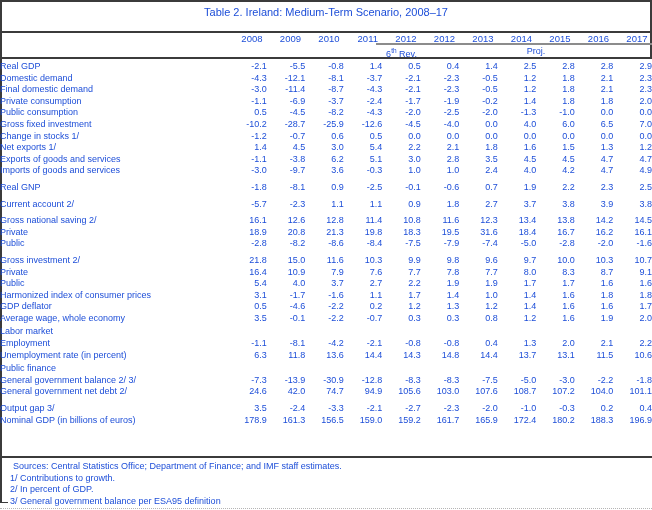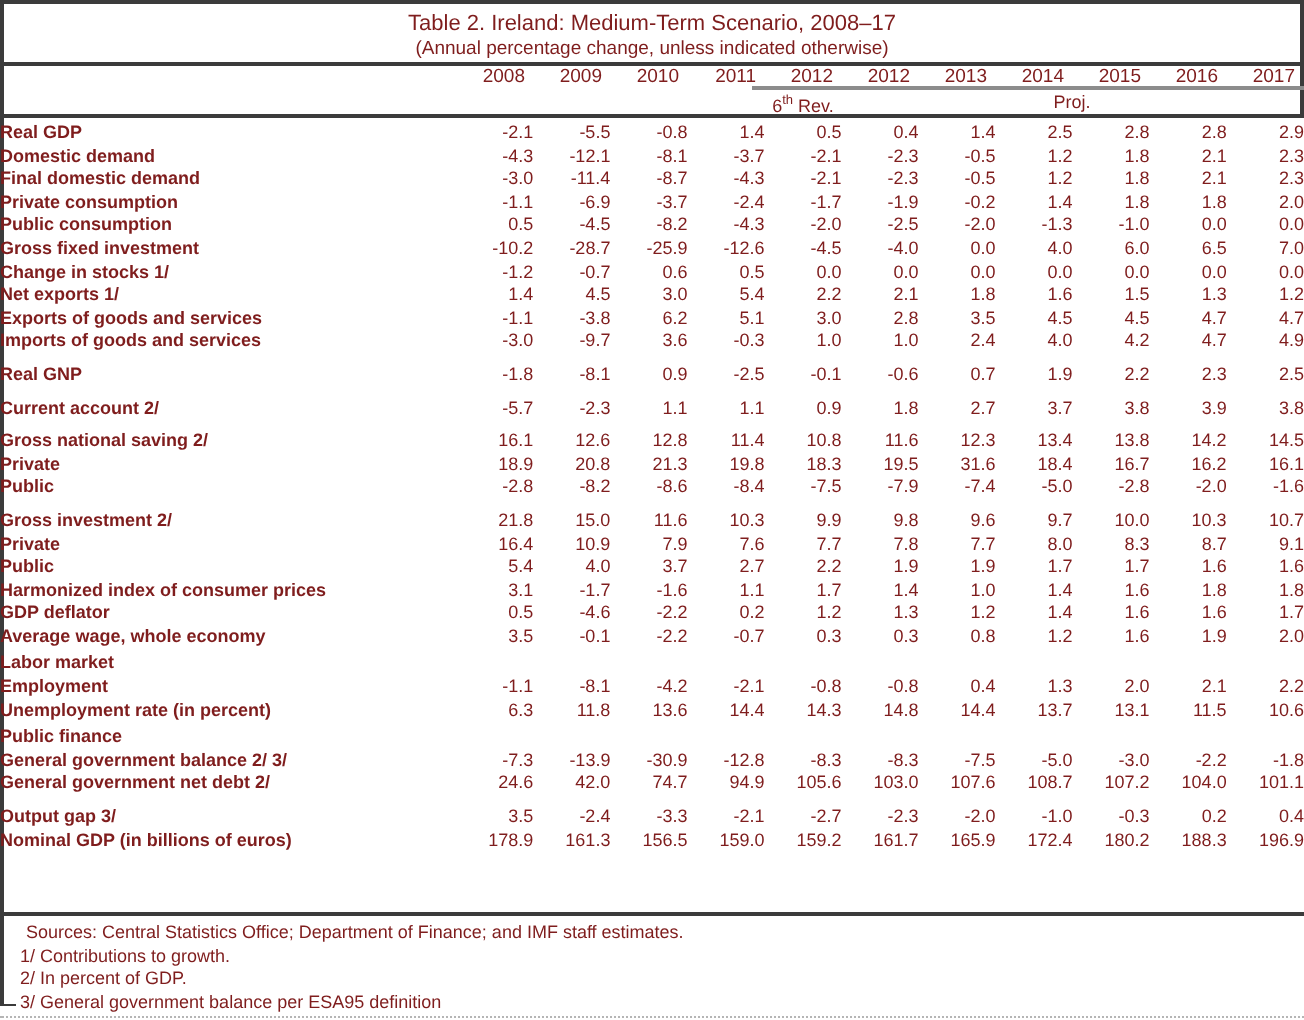--- a/index.html
+++ b/index.html
@@ -1,18 +1,18 @@
 <!DOCTYPE html>
 <html><head>
 <meta charset="utf-8">
 <style>
   html,body{margin:0;padding:0;background:#fff;}
   .wrap{
     position:relative;width:652px;height:510px;background:#ffffff;
-    font-family:"Liberation Sans", sans-serif;color:#7f1d1d;overflow:hidden;
+    font-family:"Liberation Sans", sans-serif;color:#1d4ed8;overflow:hidden;
   }
   
   .rule{position:absolute;background:#3b3b3b;}
   .rule-top{left:2px;right:0;top:0;height:2px;}
   .rule-left{left:0;top:0;width:2px;height:503px;}
   .rule-left-foot{left:0;top:502px;width:8px;height:1px;}
   .rule-right-top{right:0;top:0;width:2px;height:58px;}
   .rule-above-years{left:0;top:31px;width:652px;height:2px;}
   .rule-subhead{left:376px;top:43px;width:276px;height:2px;background:#8c8c8c;}
   .rule-header-sep{left:0;top:57px;width:652px;height:2px;}
@@ -23,21 +23,21 @@
   .subtitle{position:absolute;top:19px;left:0;width:652px;text-align:center;font-size:9.5px;line-height:11px;}
   
   .years{position:absolute;left:228px;top:34px;width:424px;display:flex;}
   .years span{display:block;width:38.5px;box-sizing:border-box;text-align:right;padding-right:4px;font-size:9.5px;line-height:10px;}
   .subhead-rev{position:absolute;left:382px;top:46px;width:39px;text-align:center;font-size:9px;line-height:10px;}
   .subhead-rev sup{font-size:6.5px;}
   .subhead-proj{position:absolute;left:420px;top:46px;width:232px;text-align:center;font-size:9px;line-height:10px;}
   
   table.body{position:absolute;left:0;top:61px;width:652px;border-collapse:collapse;table-layout:fixed;}
   table.body td{font-size:9px;line-height:11.6px;height:11.6px;padding:0;white-space:nowrap;overflow:hidden;}
-  td.lbl{text-align:left;font-weight:bold;}
+  td.lbl{text-align:left;}
   td.num{text-align:right;padding-right:4px;}
   .ind0{padding-left:4px;}
   .ind1{padding-left:12px;}
   .ind2{padding-left:20px;}
   .ind3{padding-left:28px;margin-left:28px;}
   tr.gap-lg td{padding-top:5px;}
   tr.gap-sm td{padding-top:2px;}
   
   .footnotes{position:absolute;left:0;top:461px;width:640px;font-size:9px;line-height:11.5px;}
   .footnotes .src{padding-left:13px;}
@@ -52,21 +52,20 @@
   <div class="rule rule-left"></div>
   <div class="rule rule-left-foot"></div>
   <div class="rule rule-right-top"></div>
   <div class="rule rule-above-years"></div>
   <div class="rule rule-subhead"></div>
   <div class="rule rule-header-sep"></div>
   <div class="rule rule-body-bottom"></div>
   <div class="rule-page-bottom"></div>
 
   <div class="title">Table 2. Ireland: Medium-Term Scenario, 2008–17</div>
-  <div class="subtitle">(Annual percentage change, unless indicated otherwise)</div>
 
   <div class="years">
     <span>2008</span>
     <span>2009</span>
     <span>2010</span>
     <span>2011</span>
     <span>2012</span>
     <span>2012</span>
     <span>2013</span>
     <span>2014</span>

